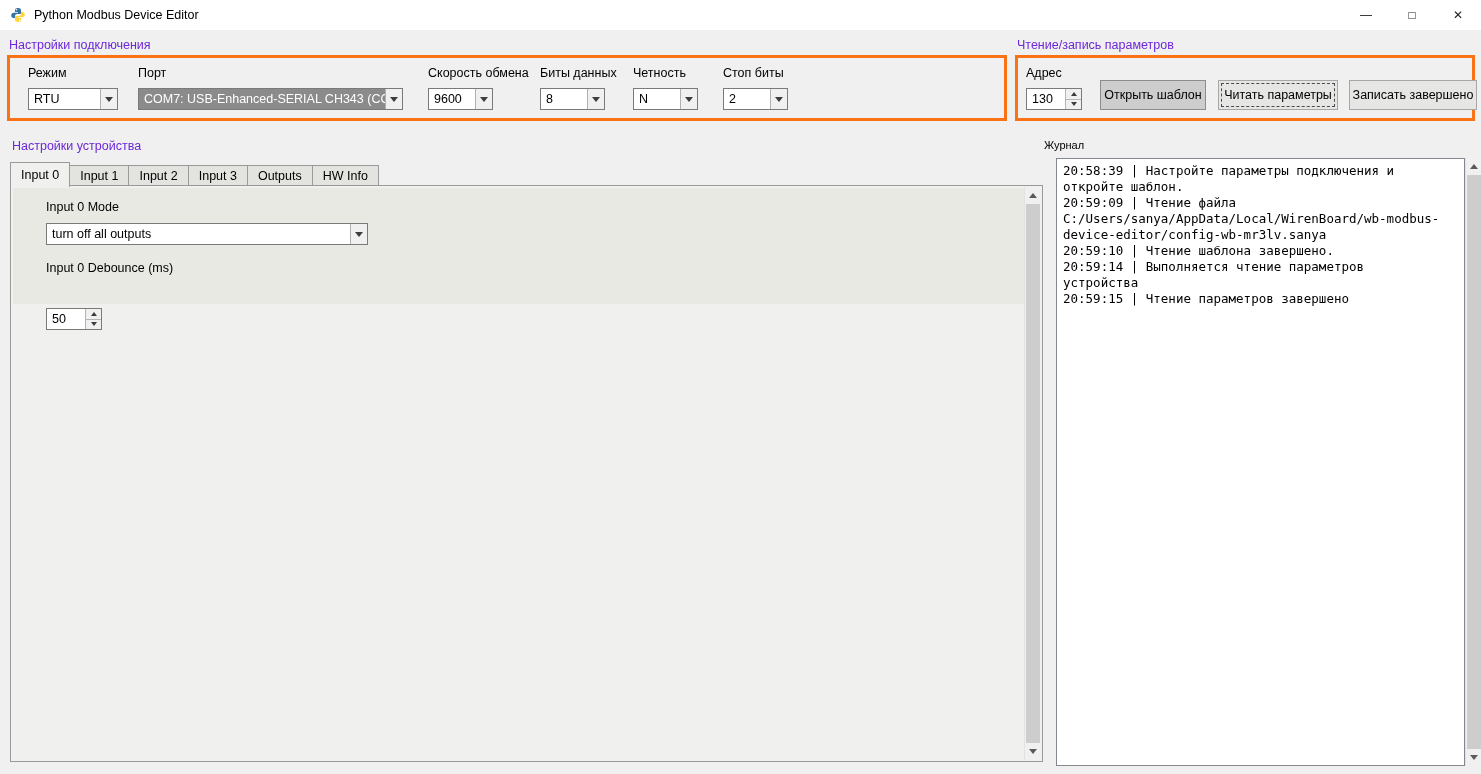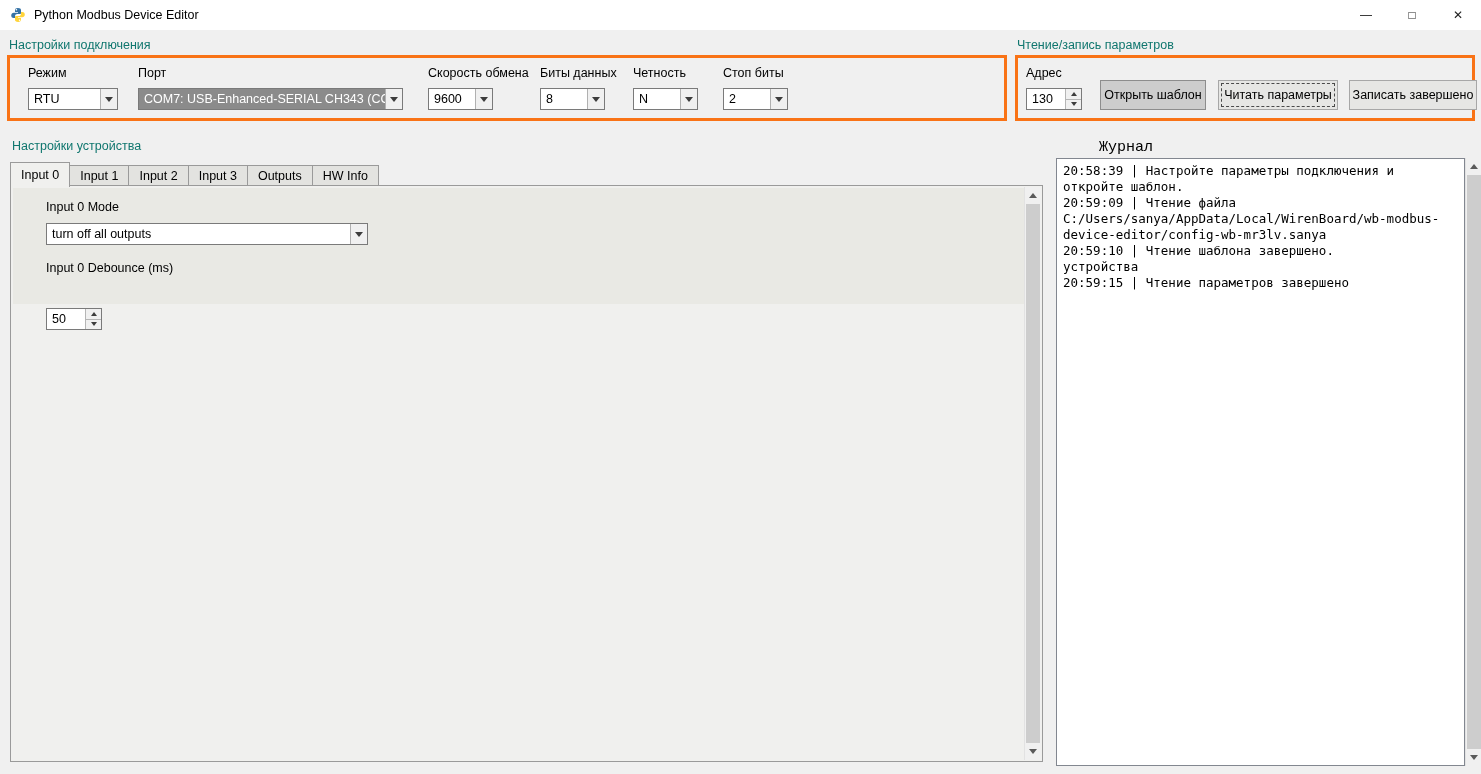--- a/index.html
+++ b/index.html
@@ -13,21 +13,21 @@
 
   
   .titlebar { position:absolute; left:0; top:0; right:0; height:30px; background:#ffffff; display:flex; align-items:center; }
   .title-icon { margin-left:10px; width:16px; height:16px; display:flex; }
   .title-text { margin-left:8px; font-size:12.5px; color:#000; }
   .win-controls { margin-left:auto; display:flex; height:100%; }
   .win-btn { width:46px; height:100%; display:flex; align-items:center; justify-content:center; font-size:12px; color:#222; cursor:default; }
 
   
   .group { position:absolute; }
-  .group-label { height:17px; padding-left:2px; font-size:12.5px; color:#0f766e; }
+  .group-label { height:17px; padding-left:2px; font-size:12.5px; color:#6d28d9; }
   .group-box { border:3px solid #f97316; background:#f0f0f0; }
 
   
   .fcol { display:flex; flex-direction:column; }
   .flabel { height:15px; margin-bottom:7px; white-space:nowrap; }
 
   .combo { display:flex; height:22px; border:1px solid #7a7a7a; background:#fff; }
   .combo-text { flex:1; padding:3px 4px 0 5px; white-space:nowrap; overflow:hidden; font-size:12.5px; }
   .combo-text.selected { background:var(--selection-bg, #8b8b8b); color:var(--selection-fg, #ffffff); }
   .combo-btn { width:17px; background:#f0f0f0; border-left:1px solid #b0b0b0; display:flex; align-items:center; justify-content:center; }
@@ -62,21 +62,21 @@
 
   
   .scrollbar { position:absolute; width:17px; background:#f0f0f0; display:flex; flex-direction:column; border-left:1px solid #e2e2e2; }
   .sb-btn { height:17px; display:flex; align-items:center; justify-content:center; background:#f0f0f0; flex:0 0 auto; }
   .sb-track { flex:1; position:relative; }
   .sb-thumb { position:absolute; left:1px; right:1px; top:0; height:100%; background:#cdcdcd; }
   .sb-arr-up { width:0; height:0; border-left:4px solid transparent; border-right:4px solid transparent; border-bottom:5px solid #5a5a5a; }
   .sb-arr-down { width:0; height:0; border-left:4px solid transparent; border-right:4px solid transparent; border-top:5px solid #5a5a5a; }
 
   
-  .log-title { position:absolute; left:1099px; top:139px; font-size:15px;font-family:Liberation Mono, monospace; }
+  .log-title { position:absolute; left:1044px; top:139px; font-size:11px; }
   .log-box { position:absolute; left:1056px; top:158px; width:409px; height:608px; background:#ffffff; border:1px solid #828790; padding:4px 2px 16px 6px; overflow:hidden; }
   .log-line { font-family:"DejaVu Sans Mono", monospace; font-size:12.5px; line-height:16px; white-space:pre; color:#000; }
   .log-scrollbar { left:1465px; top:158px; height:608px; }
   .dev-scrollbar { right:1px; top:1px; height:573px; }
 </style>
 </head>
 <body>
 
 <div class="app">
 
@@ -245,20 +245,21 @@
   </div>
 
   <div class="log-title">Журнал</div>
   <div class="log-box">
     <div class="log-line">20:58:39 | Настройте параметры подключения и</div>
     <div class="log-line">откройте шаблон.</div>
     <div class="log-line">20:59:09 | Чтение файла</div>
     <div class="log-line">C:/Users/sanya/AppData/Local/WirenBoard/wb-modbus-</div>
     <div class="log-line">device-editor/config-wb-mr3lv.sanya</div>
     <div class="log-line">20:59:10 | Чтение шаблона завершено.</div>
+    <div class="log-line">20:59:14 | Выполняется чтение параметров</div>
     <div class="log-line">устройства</div>
     <div class="log-line">20:59:15 | Чтение параметров завершено</div>
   </div>
   <div class="scrollbar log-scrollbar">
     <div class="sb-btn">
         <span class="sb-arr-up"></span>
       </div>
     <div class="sb-track">
         <div class="sb-thumb"></div>
       </div>

